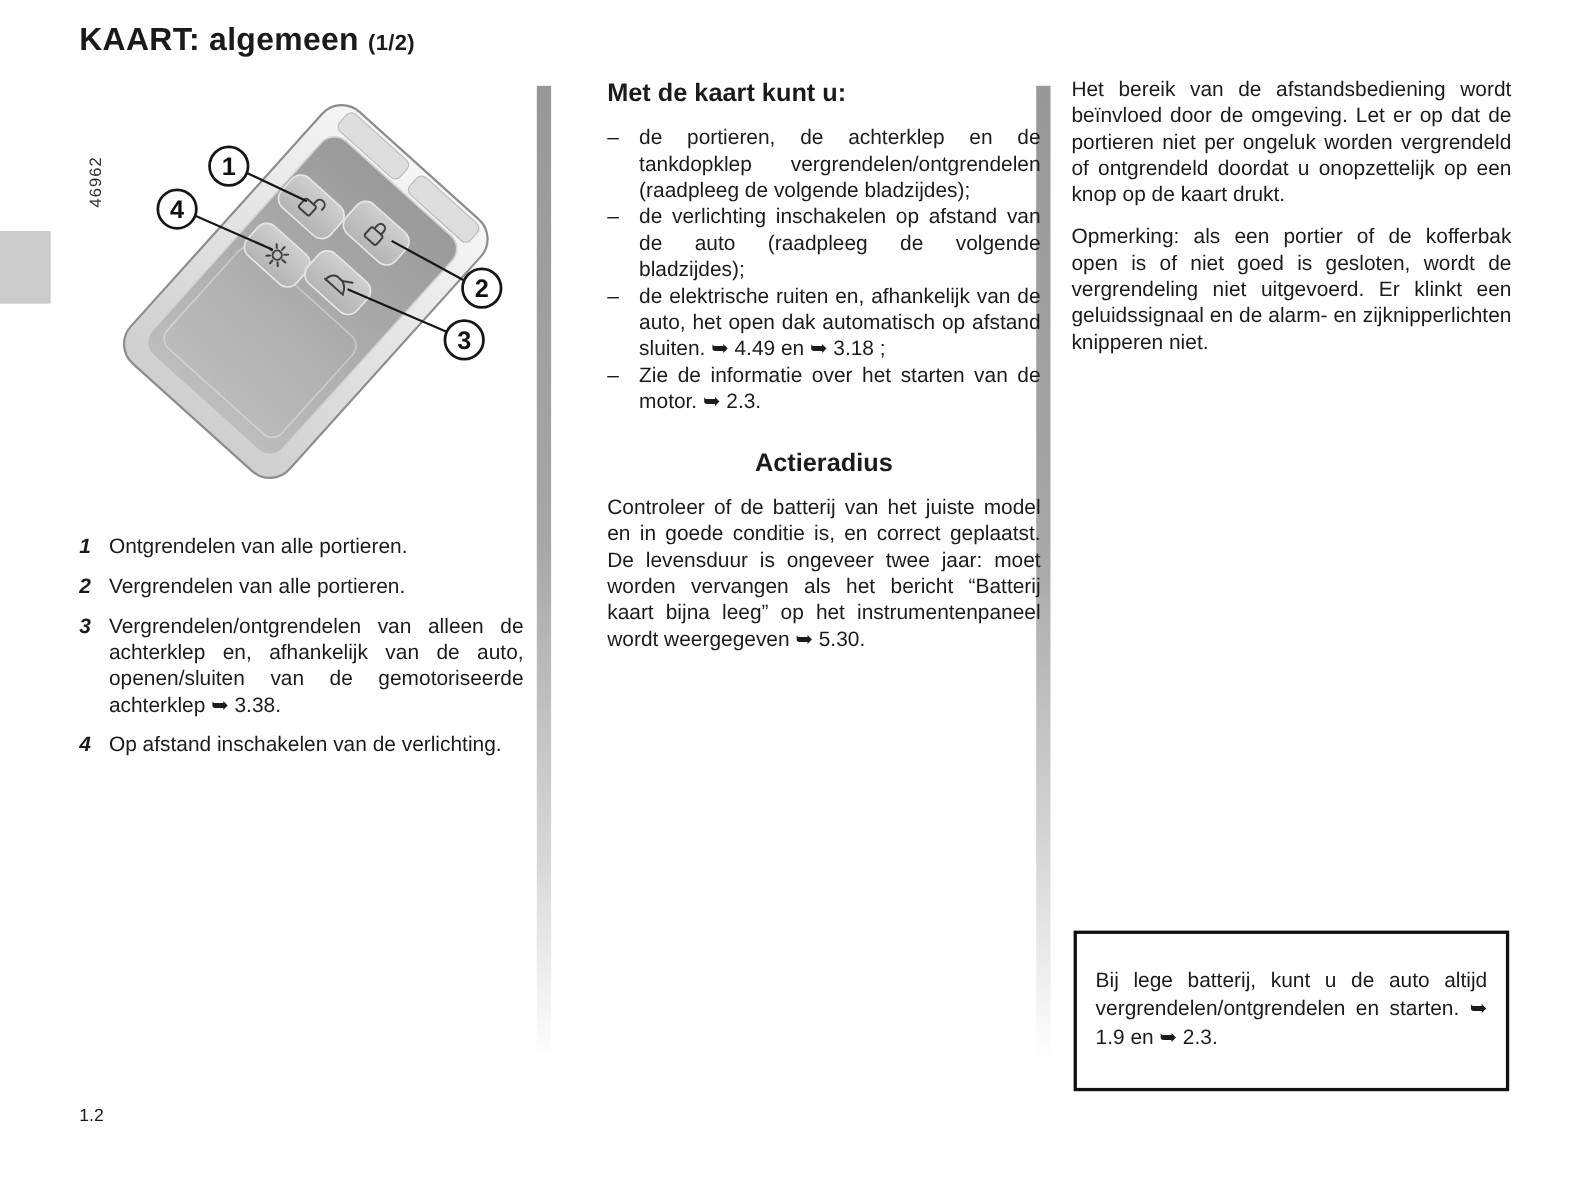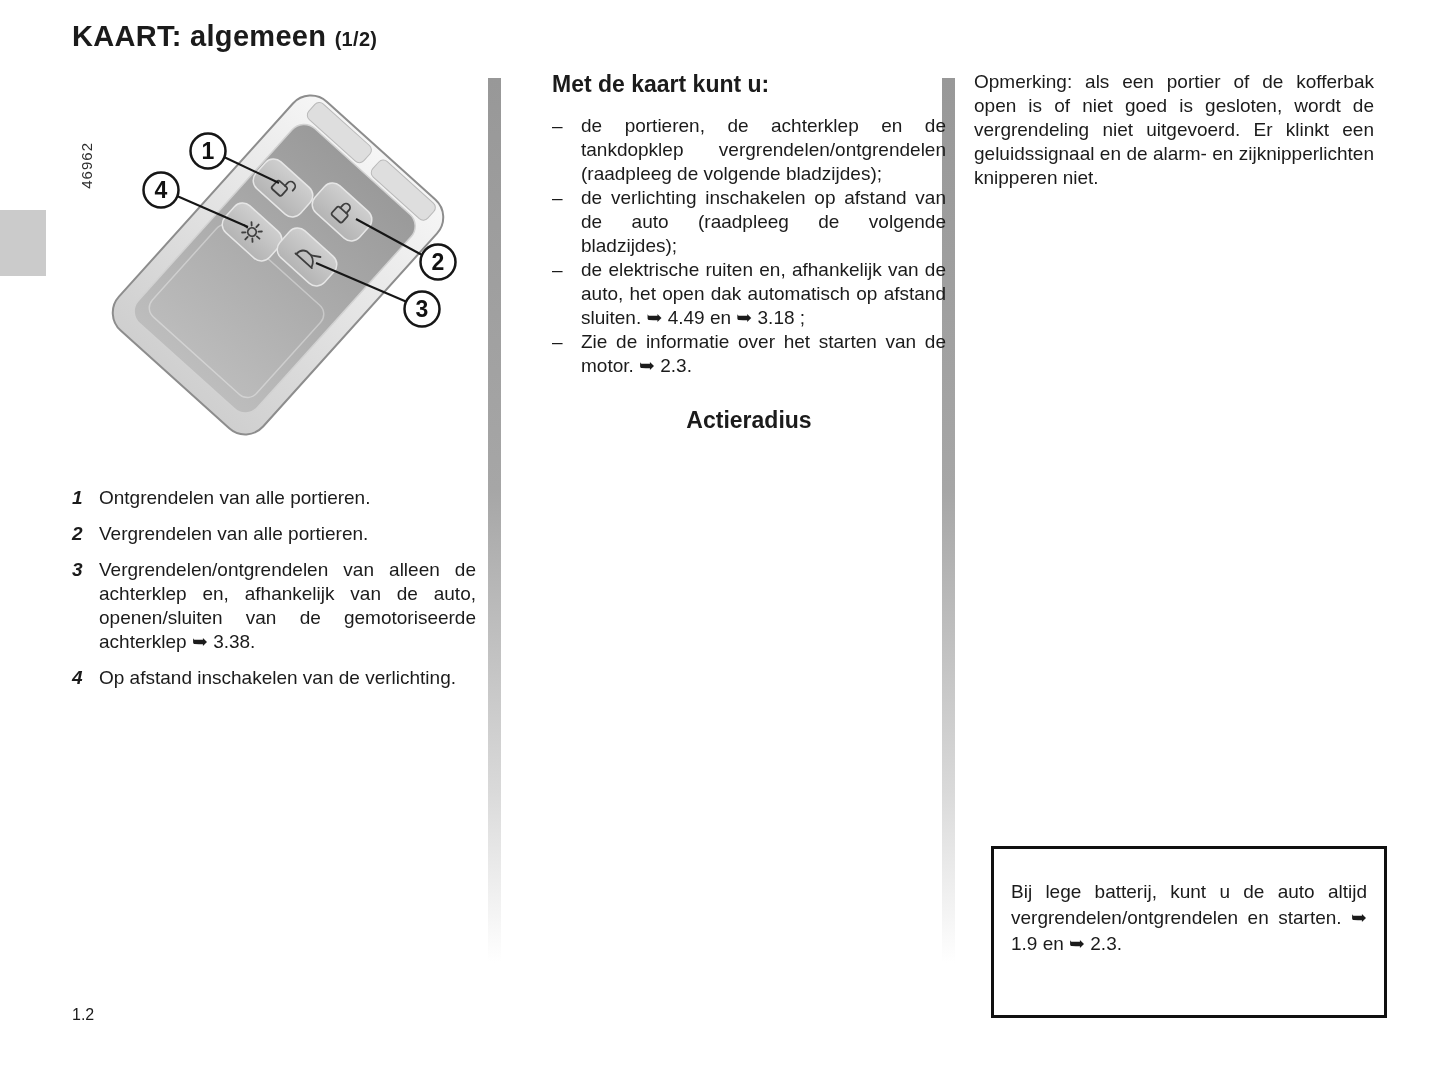--- a/index.html
+++ b/index.html
@@ -42,24 +42,24 @@
   .legend-text { flex:1; text-align:justify; }
 
   .bullet { display:flex; }
   .bullet-marker { flex:none; width:29px; }
   .bullet-text   { flex:1; text-align:justify; }
 
   .para { margin:0 0 14px 0; }
   .note-label { font-weight:normal; }
 
   .warning-box {
-    position:absolute; left:976px; top:846px; width:396px; height:172px;
+    position:absolute; left:976px; top:846px; width:396px; height:146px;
     border:3px solid #101010; box-sizing:border-box;
     padding:30px 17px 0 17px;
-    font-size:19px; line-height:26px; text-align:justify;margin-left:15px;
+    font-size:19px; line-height:26px; text-align:justify;
   }
   .page-number { position:absolute; left:72px; top:1006px; font-size:16px; }
 </style>
 </head>
 <body>
 
 <div class="page">
 
   <div class="page-title">
     <span>KAART: algemeen</span>
@@ -186,23 +186,25 @@
     </div>
     <div class="bullet">
       <span class="bullet-marker">–</span>
       <span class="bullet-text">de elektrische ruiten en, afhankelijk van de auto, het open dak automatisch op afstand sluiten. ➥ 4.49 en ➥ 3.18 ;</span>
     </div>
     <div class="bullet">
       <span class="bullet-marker">–</span>
       <span class="bullet-text">Zie de informatie over het starten van de motor. ➥ 2.3.</span>
     </div>
     <h2 class="section-heading subheading">Actieradius</h2>
+    <p class="para">Controleer of de batterij van het juiste model en in goede conditie is, en correct geplaatst. De levensduur is ongeveer twee jaar: moet worden vervangen als het bericht “Batterij kaart bijna leeg” op het instrumentenpaneel wordt weergegeven ➥ 5.30.</p>
   </div>
 
   <div class="col col-right">
+    <p class="para">Het bereik van de afstandsbediening wordt beïnvloed door de omgeving. Let er op dat de portieren niet per ongeluk worden vergrendeld of ontgrendeld doordat u onopzettelijk op een knop op de kaart drukt.</p>
     <p class="para"><span class="note-label">Opmerking:</span><span> als een portier of de kofferbak open is of niet goed is gesloten, wordt de vergrendeling niet uitgevoerd. Er klinkt een geluidssignaal en de alarm- en zijknipperlichten knipperen niet.</span></p>
   </div>
 
   <div class="warning-box">
     <span>Bij lege batterij, kunt u de auto altijd vergrendelen/ontgrendelen en starten. ➥ 1.9 en ➥ 2.3.</span>
   </div>
 
   <div class="page-number">1.2</div>
 
 </div>

